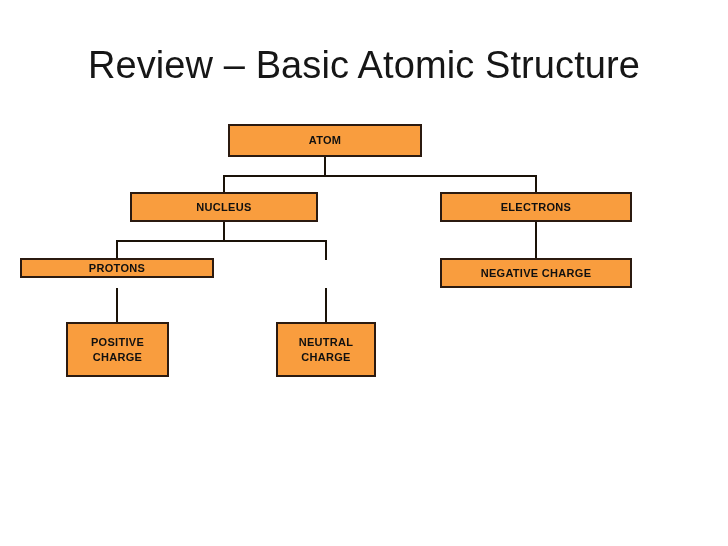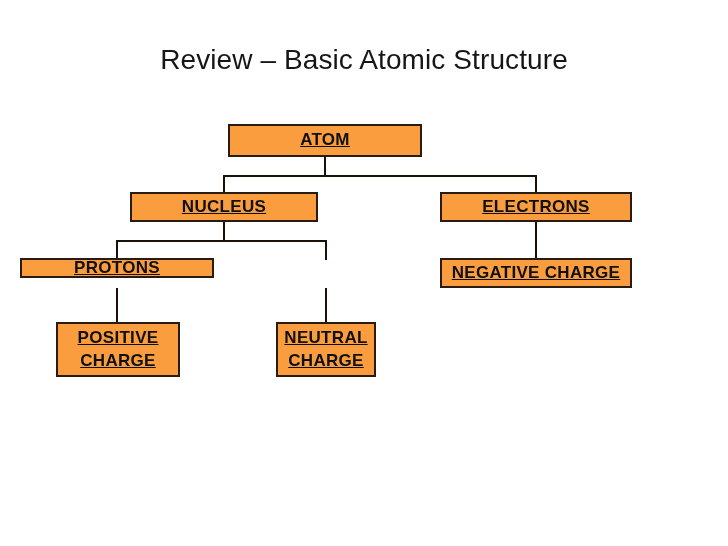--- a/index.html
+++ b/index.html
@@ -20,21 +20,21 @@
     width: 728px;
     height: 546px;
     background: #ffffff;
   }
   #slide-title {
     position: absolute;
     left: 0;
     top: 44px;
     width: 728px;
     text-align: center;
-    font-size: 28px;
+    font-size: 38px;
     font-weight: 400;
     color: #161616;
     letter-spacing: 0.1px;
     white-space: nowrap;
   }
   
   #diagram {
     position: absolute;
     left: 0; top: 0;
     width: 728px;
@@ -44,36 +44,35 @@
     position: absolute;
     box-sizing: border-box;
     background: #F99D3E;
     border: 2px solid #2B1A10;
     display: flex;
     align-items: center;
     justify-content: center;
     text-align: center;
     font-family: "Liberation Sans", sans-serif;
     font-weight: bold;
-    font-size: 17px;
+    font-size: 11px;
     color: #101010;
     letter-spacing: 0.3px;
     line-height: 1.35;
     z-index: 3;
-    text-decoration: underline;
   }
   .node .label { display: block; white-space: pre-line; }
 
   .n-atom     { left: 228px; top: 124px; width: 194px; height: 33px; }
   .n-nucleus  { left: 130px; top: 192px; width: 188px; height: 30px; }
   .n-electrons{ left: 440px; top: 192px; width: 192px; height: 30px; }
   .n-protons  { left:  20px; top: 258px; width: 194px; height: 20px; }
   .n-neutrons { left: 230px; top: 258px; width: 192px; height: 30px; }
   .n-negative { left: 440px; top: 258px; width: 192px; height: 30px; }
-  .n-positive { left:  56px; top: 322px; width: 124px; height: 55px; }
+  .n-positive { left:  66px; top: 322px; width: 103px; height: 55px; }
   .n-neutral  { left: 276px; top: 322px; width: 100px; height: 55px; }
 
   
   .conn {
     position: absolute;
     background: #1a1208;
     z-index: 1;
   }
   .v { width: 2px; }
   .h { height: 2px; }

